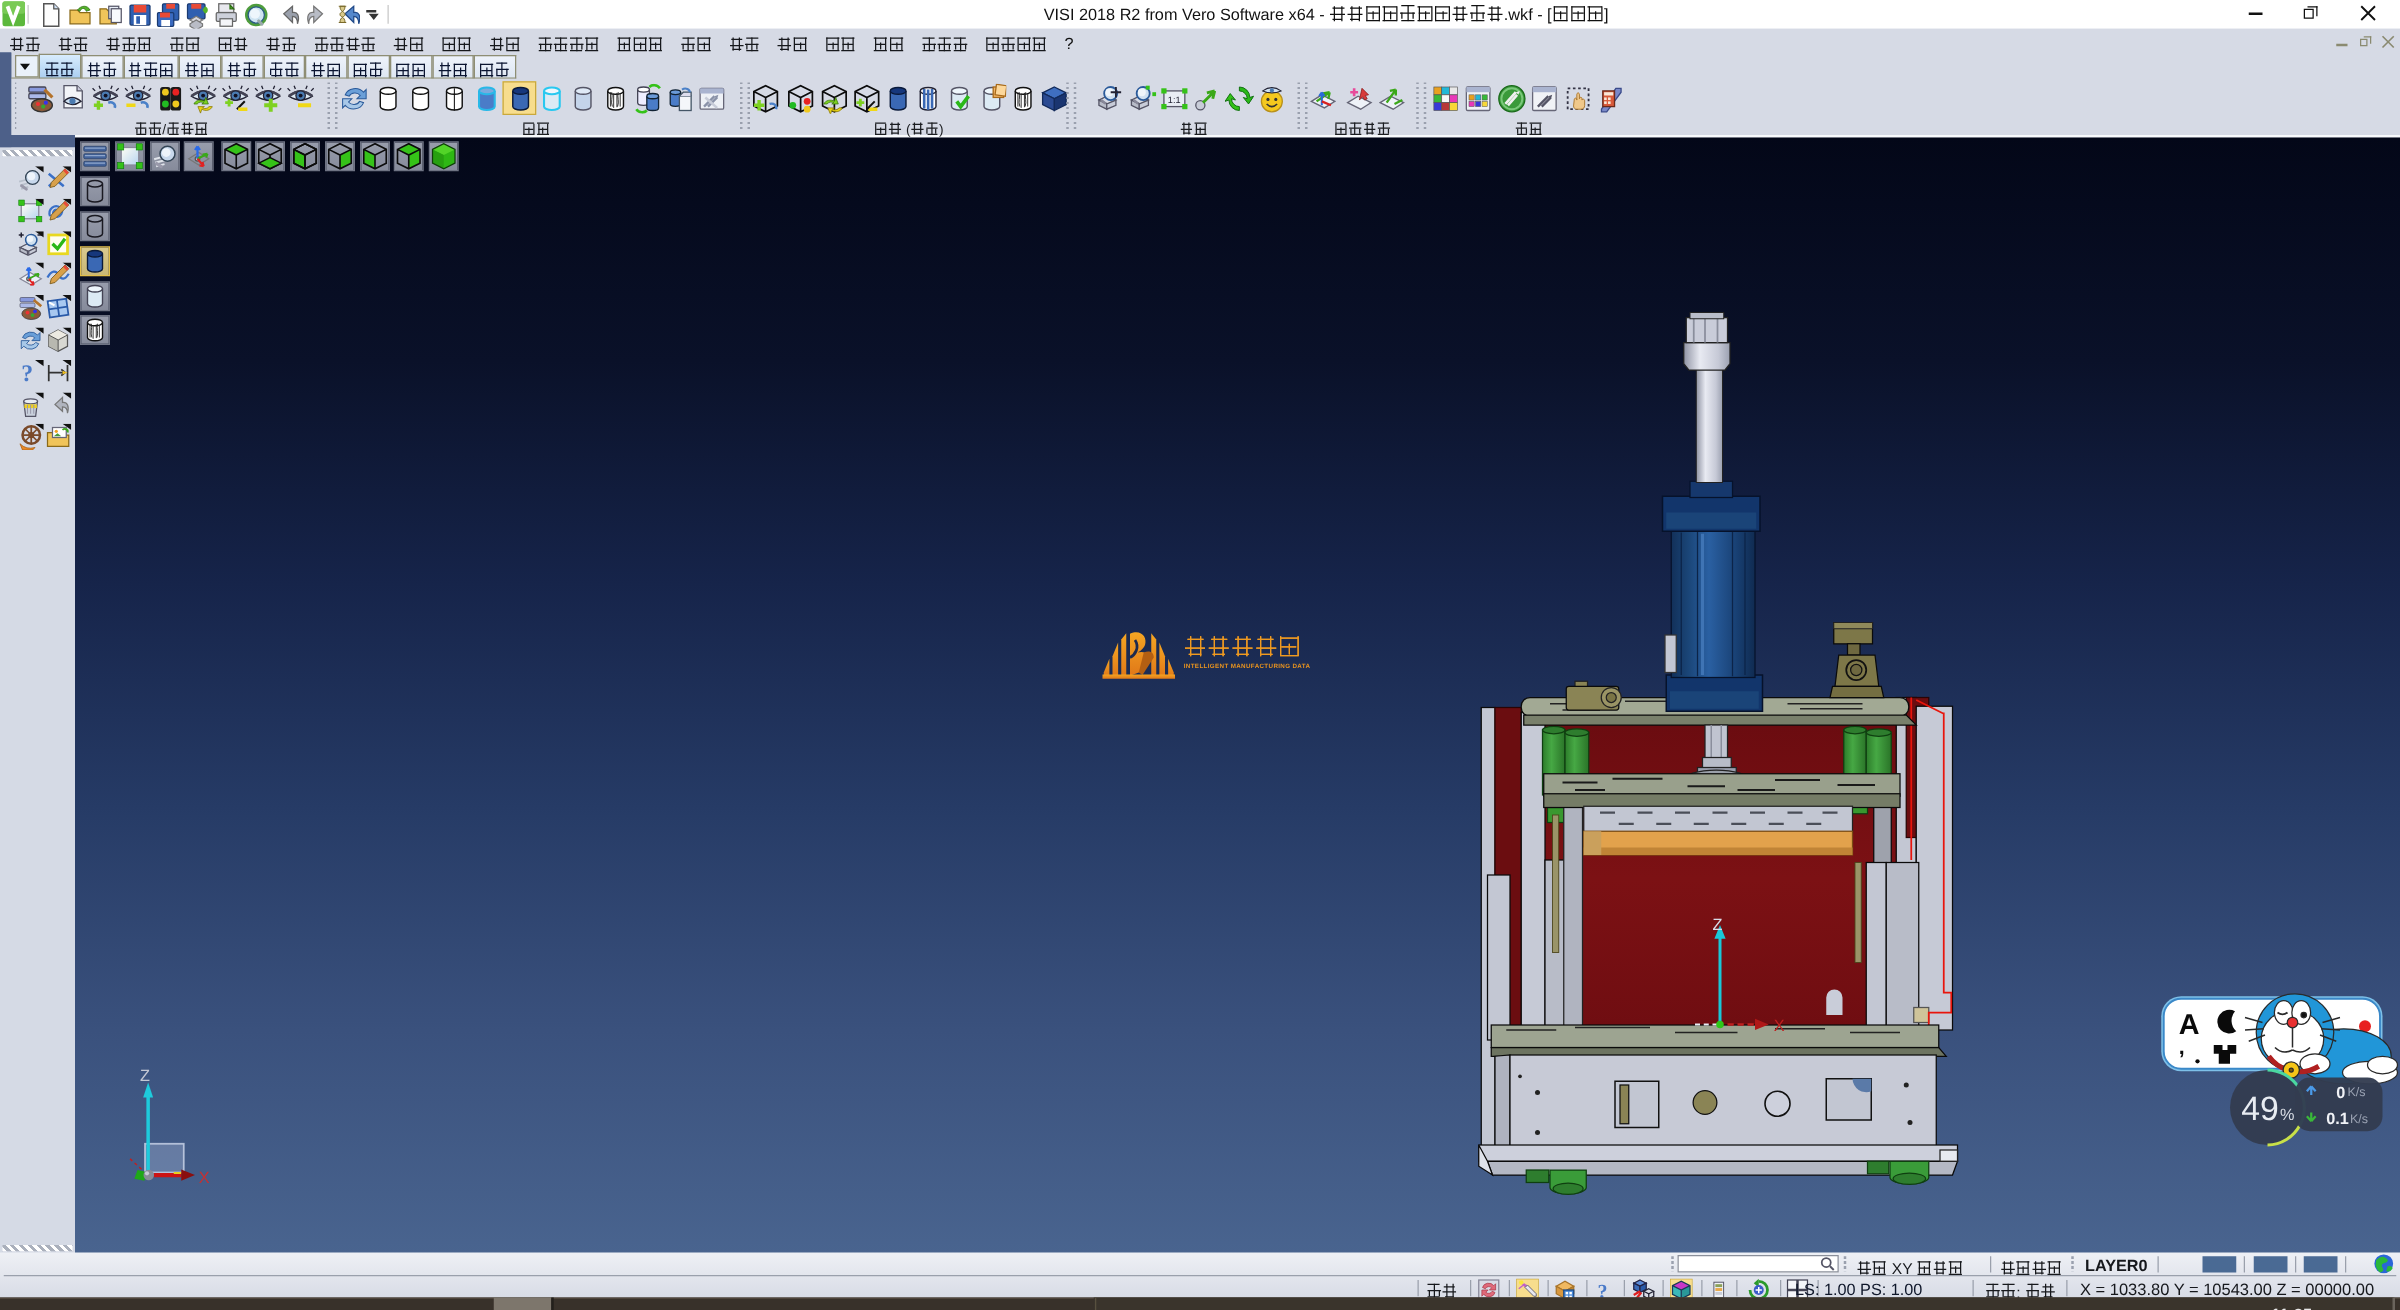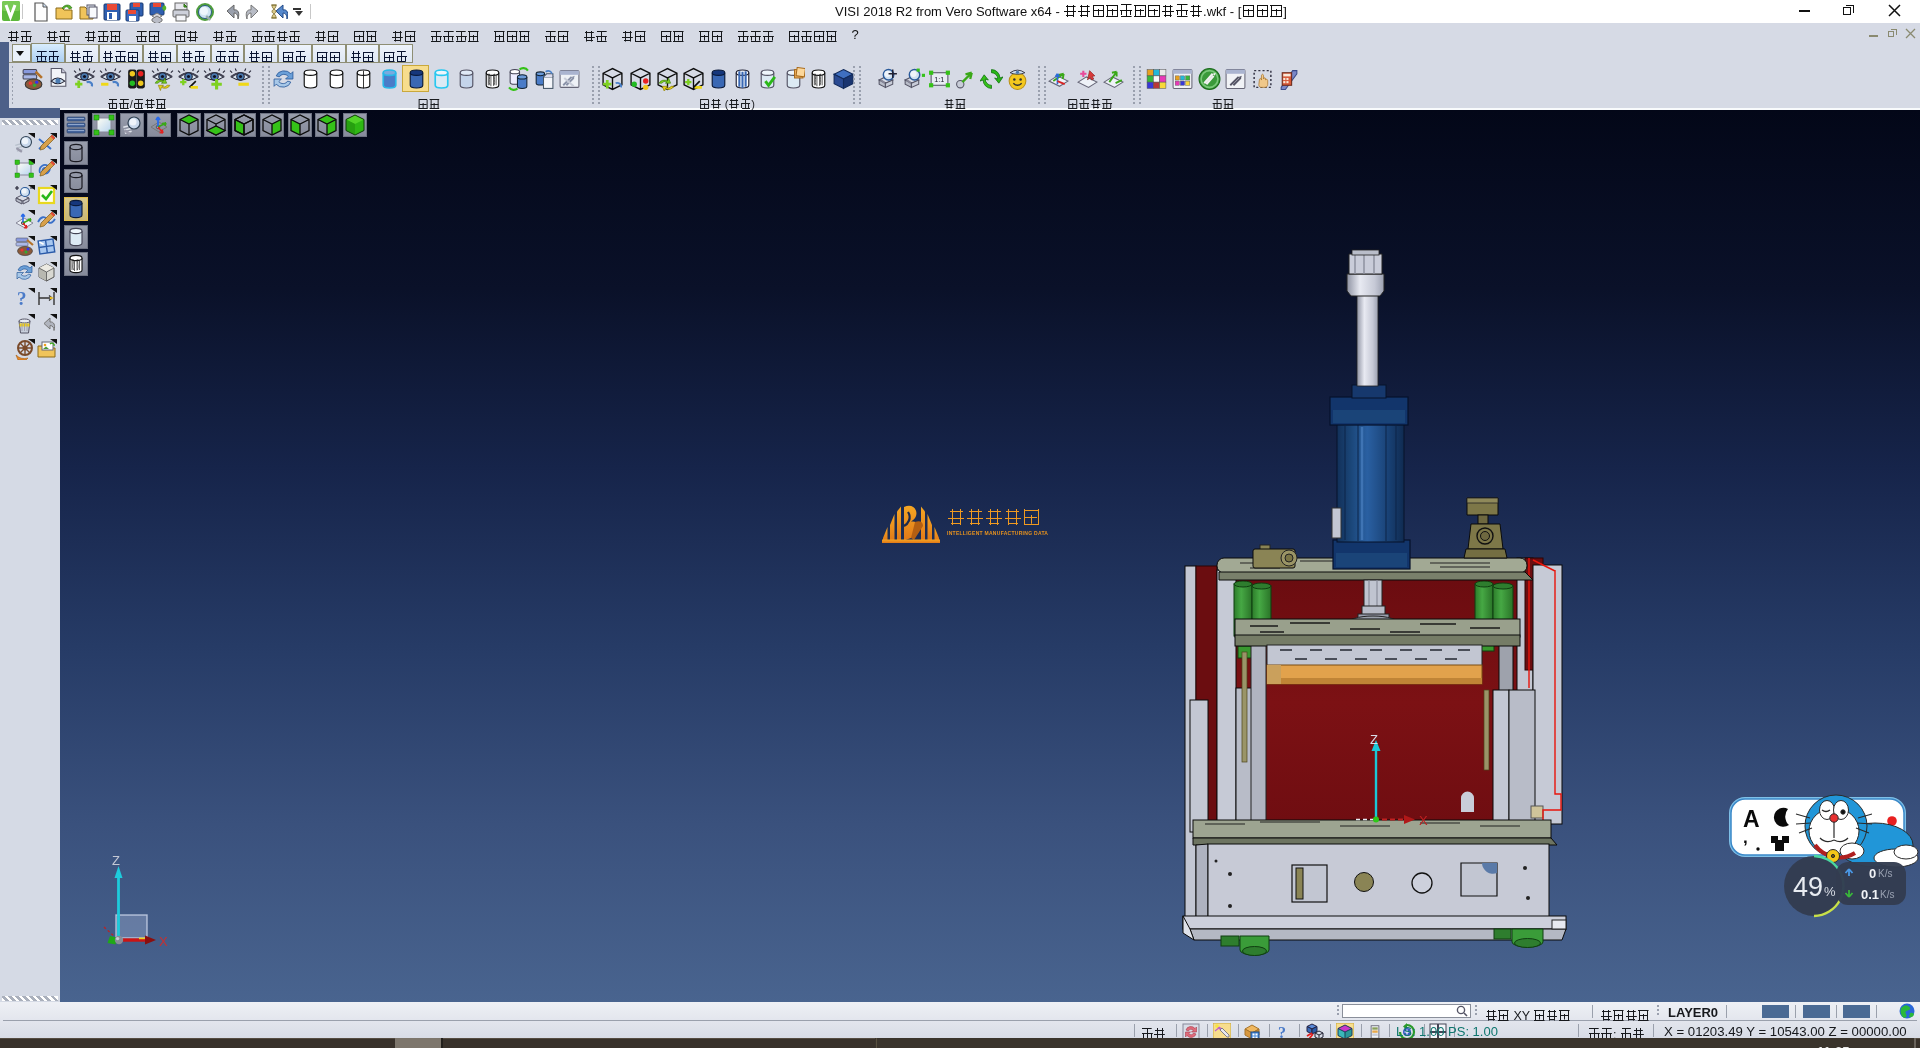--- a/index.html
+++ b/index.html
@@ -1010,25 +1010,25 @@
       <path d="M9 0 l-4 3.5 4 3.5z" fill="#2a9a2a"></path>
       <circle cx="9" cy="9" r="4" fill="#3a5ac8"></circle>
       <path d="M9 6.5v5M6.5 9h5" stroke="#fff" stroke-width="1.2"></path>
     </svg></div>
 <div class="abs" style="left:1424px;top:1024px;width:1px;height:13px;background:#9aa0ac"></div>
 <div class="abs" style="left:1429.0px;top:1022.5px;width:18px;height:18px;"><svg width="18" height="18" viewBox="0 0 18 18">
       <rect x="1" y="1" width="16" height="16" fill="#f4f6fa" stroke="#445"></rect>
       <path d="M9 1v16M1 9h16" stroke="#445" stroke-width="2"></path>
     </svg></div>
 <div class="abs" style="left:1454px;top:1024px;width:1px;height:13px;background:#9aa0ac"></div>
-<div class="abs" style="left:1396px;top:1024px;font-size:13px;color:#0f766e">LS: 1.00 PS: 1.00</div>
+<div class="abs" style="left:1436px;top:1024px;font-size:13px;color:#0f172a">LS: 1.00 PS: 1.00</div>
 <div class="abs" style="left:1578px;top:1024px;width:1px;height:13px;background:#9aa0ac"></div>
 <div class="abs" style="left:1588px;top:1024.5px;white-space:nowrap"><i class="hz v1 "></i><i class="hz v1 "></i><span style="font-size:12.5px;color:#16181c">: </span><i class="hz v1 "></i><i class="hz v3 "></i></div>
 <div class="abs" style="left:1653px;top:1024px;width:1px;height:13px;background:#9aa0ac"></div>
-<div class="abs" style="left:1664px;top:1024px;font-size:13.2px;color:#16181c;white-space:nowrap">X = 01203.49 Y = 10543.00 Z = 00000.00</div>
+<div class="abs" style="left:1664px;top:1024px;font-size:13.2px;color:#16181c;white-space:nowrap">X = 1033.80 Y = 10543.00 Z = 00000.00</div>
 <div class="abs" style="left:0;top:1038px;width:1920px;height:10px;background:#38312a"></div>
 <div class="abs" style="left:0;top:1038px;width:1920px;height:1px;background:#554c42"></div>
 <div class="abs" style="left:395px;top:1038px;width:46px;height:10px;background:#7d766c"></div>
 <div class="abs" style="left:441px;top:1038px;width:2px;height:10px;background:#23201c"></div>
 <div class="abs" style="left:1817px;top:1043.5px;font-size:13px;font-weight:bold;color:#e8e8e8">11:25</div>
 <div class="abs" style="left:875px;top:1038px;width:1040px;height:10px;background:#3a342c"></div>
 <div class="abs" style="left:876px;top:1038px;width:1px;height:10px;background:#58503f"></div>
 <div class="abs" style="left:1817px;top:1043.5px;font-size:13px;font-weight:bold;color:#e8e8e8;z-index:5">11:25</div>
 <div class="abs" style="left:1914px;top:1038px;width:2px;height:10px;background:#6a645c"></div>
 </body></html>

